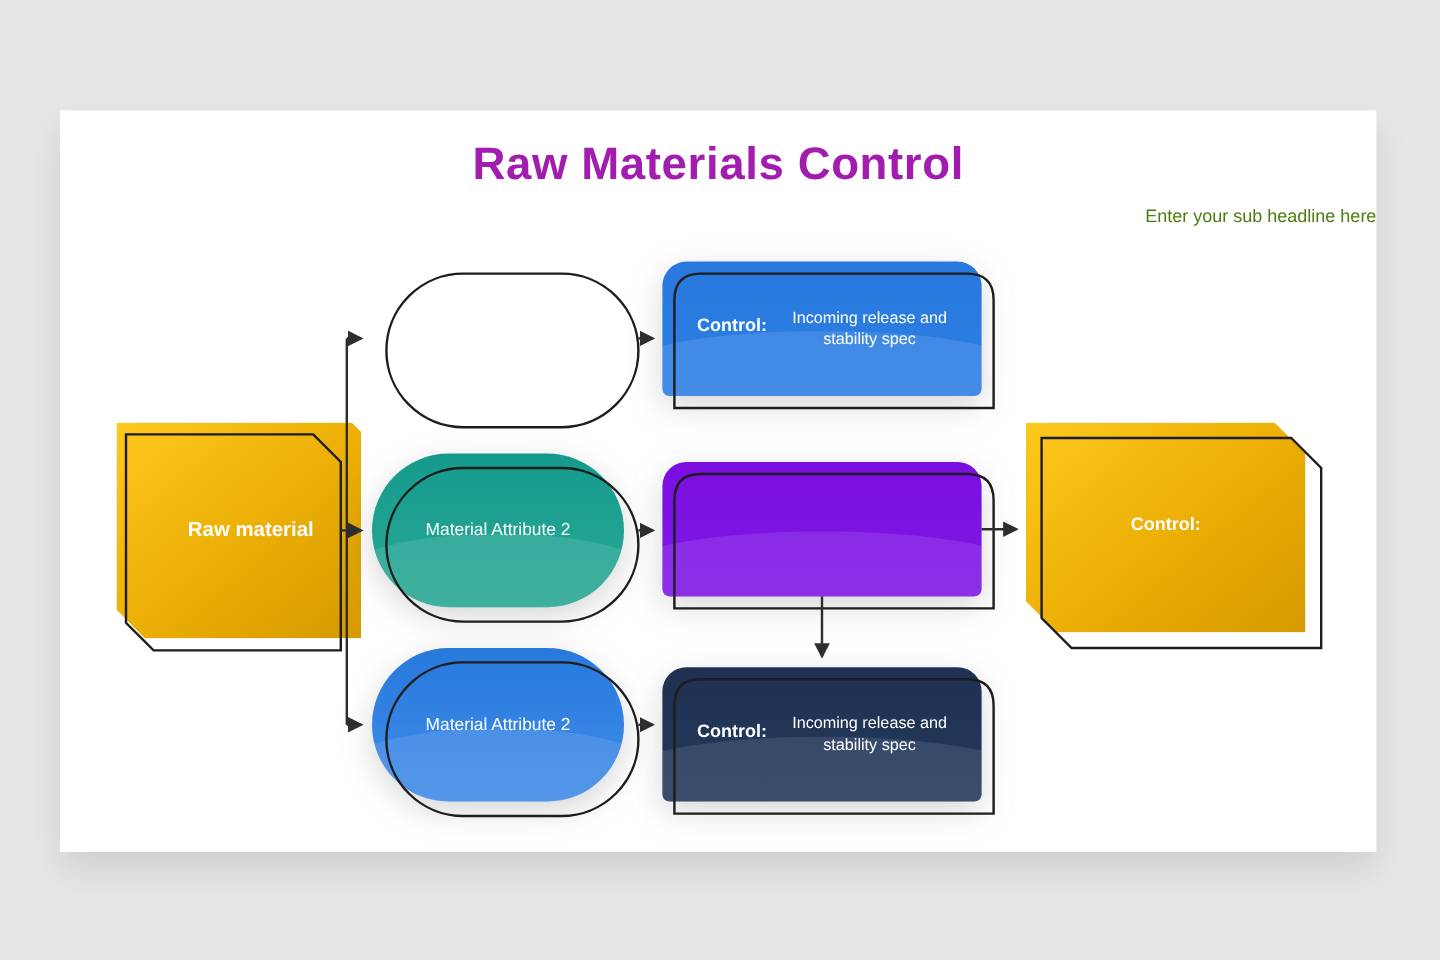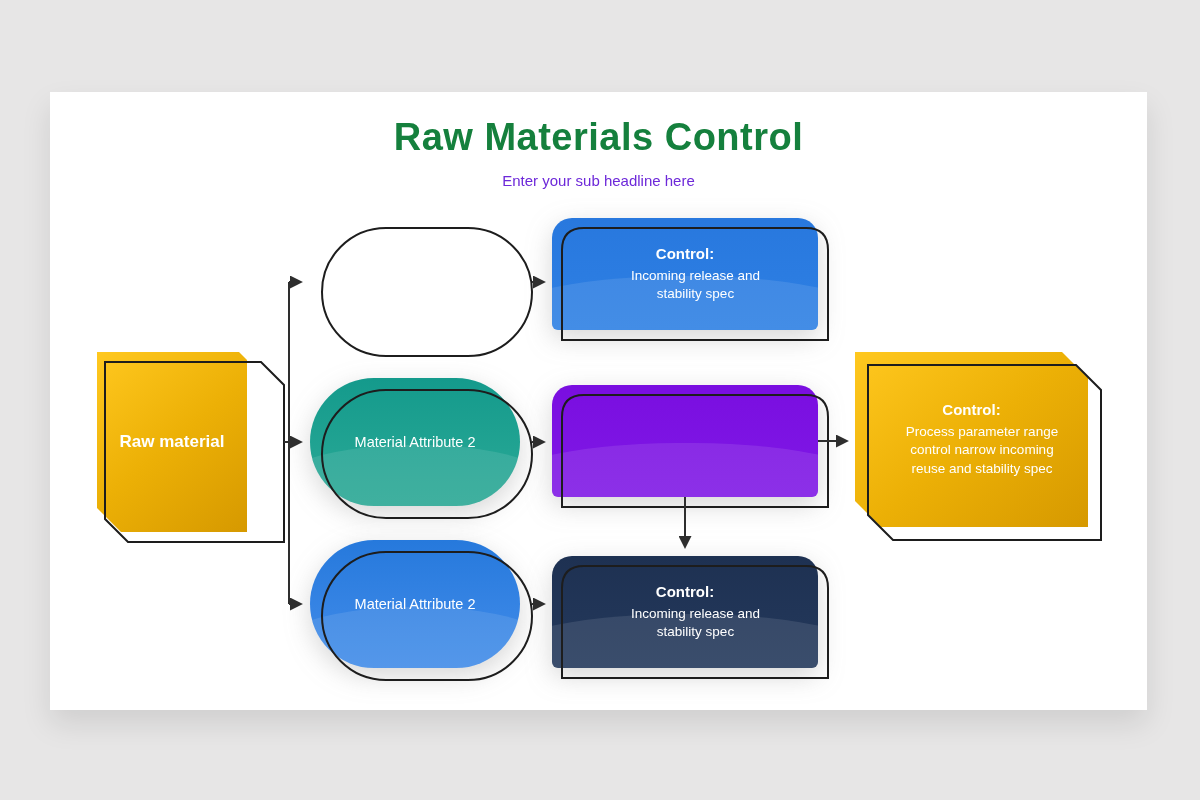--- a/index.html
+++ b/index.html
@@ -11,42 +11,43 @@
     overflow:hidden;
   }
   .slide{
     position:absolute;left:50px;top:92px;width:1097px;height:618px;
     background:#ffffff;
     box-shadow:0 14px 28px rgba(0,0,0,0.10);
   }
   .title{
     position:absolute;left:0;top:24px;width:100%;
     text-align:center;
-    font-size:38px;font-weight:600;color:#15803d;letter-spacing:0.5px;
+    font-size:38px;font-weight:600;color:#a21caf;letter-spacing:0.5px;
   }
   .subtitle{
     position:absolute;left:0;top:80px;width:100%;
-    text-align:center;
-    font-size:15px;font-weight:500;color:#6d28d9;
+    text-align:right;
+    font-size:15px;font-weight:500;color:#4d7c0f;
   }
   .shape{
     position:absolute;overflow:hidden;
-    display:flex;flex-direction:column;align-items:center;justify-content:center;
+    display:flex;flex-direction:row;align-items:center;justify-content:center;
     color:#ffffff;text-align:center;
     filter:drop-shadow(0 8px 13px rgba(110,110,110,0.28));
   }
   .shape .wave{
     position:absolute;left:-25%;top:52%;width:150%;height:90%;
     background:rgba(255,255,255,0.10);border-radius:48%;
     pointer-events:none;
   }
   .gold-left{
-    left:47px;top:260px;width:150px;height:180px;
+    left:47px;top:260px;width:184px;height:180px;
     background:linear-gradient(140deg,#ffc81f 0%,#ecb006 50%,#d69900 100%);
     clip-path:polygon(0 0, calc(100% - 8px) 0, 100% 8px, 100% 100%, 24px 100%, 0 calc(100% - 24px));
+    padding-left:20px;
   }
   .gold-right{
     left:805px;top:260px;width:233px;height:175px;
     background:linear-gradient(140deg,#ffc81f 0%,#ecb006 50%,#d69900 100%);
     clip-path:polygon(0 0, calc(100% - 26px) 0, 100% 26px, 100% 100%, 26px 100%, 0 calc(100% - 26px));
   }
   .pill{width:210px;height:128px;border-radius:64px;}
   .pill-orange{left:260px;top:124px;background:linear-gradient(180deg,#db6c0c 0%,#e2791b 55%,#e28026 100%);}
   .pill-teal{left:260px;top:286px;background:linear-gradient(180deg,#149a8c 0%,#21a392 55%,#2ba795 100%);}
   .pill-blue{left:260px;top:448px;background:linear-gradient(180deg,#2679dc 0%,#3684e4 55%,#418ce8 100%);}
@@ -95,23 +96,20 @@
   </div>
   <div class="shape cbox cbox-navy">
     <div class="wave"></div>
     <div class="cbox-heading">Control:</div>
     <div class="cbox-body">Incoming release and
 stability spec</div>
   </div>
 
   <div class="shape gold-right">
     <div class="cbox-heading">Control:</div>
-    <div class="cbox-body">Process parameter range
-control narrow incoming
-reuse and stability spec</div>
   </div>
 
   <svg class="overlay" viewBox="0 0 1097 618">
     <defs>
       <marker id="arrow" viewBox="0 0 10 10" refX="8.5" refY="5" markerWidth="6.5" markerHeight="6.5" orient="auto-start-reverse">
         <path d="M0,0 L10,5 L0,10 z" fill="#2e2e2e"></path>
       </marker>
     </defs>
 
     <g fill="none" stroke="#1d1d1d" stroke-width="2">

